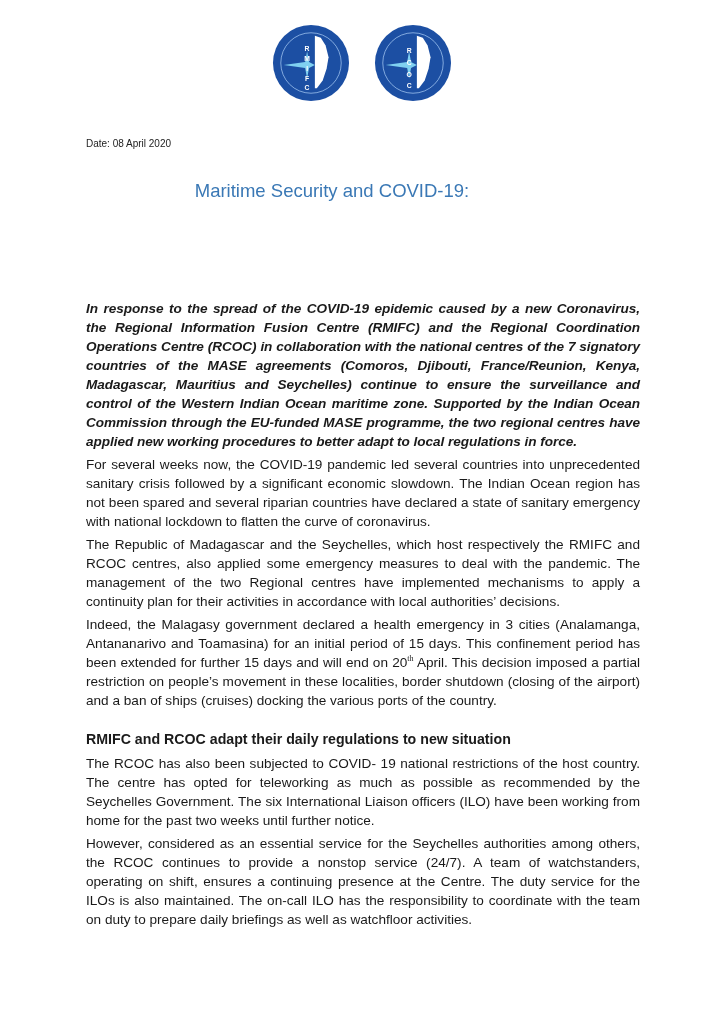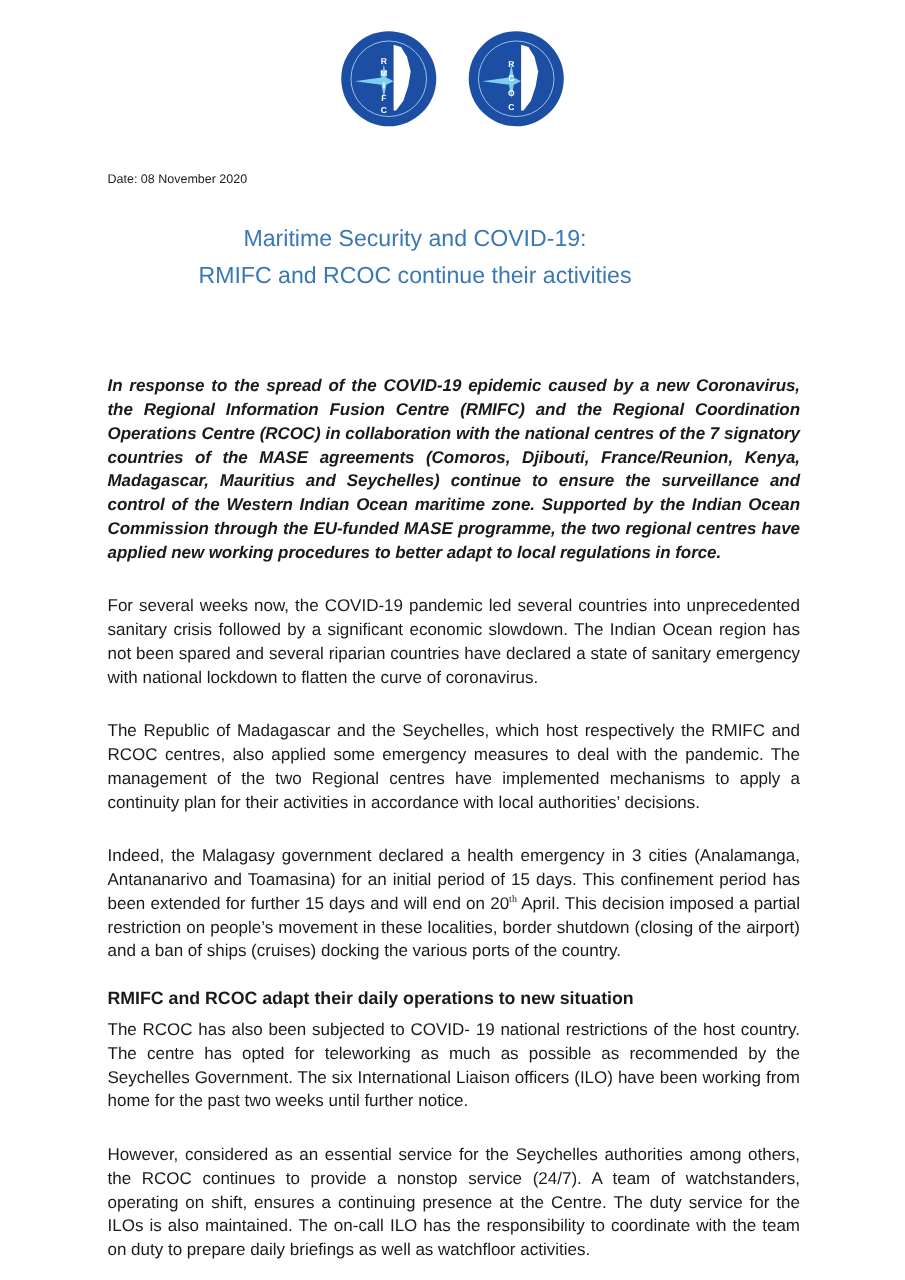--- a/index.html
+++ b/index.html
@@ -6,21 +6,21 @@
   body { width: 724px; height: 1024px; position: relative; overflow: hidden; font-family: "Liberation Sans", sans-serif; color: #1a1a1a; }
   .logos { position: absolute; top: 24px; left: 0; width: 724px; height: 80px; }
   .logo { position: absolute; top: 0; width: 78px; height: 78px; }
   .logo.l1 { left: 272px; }
   .logo.l2 { left: 374px; }
   .date { position: absolute; left: 86px; top: 138px; font-size: 10px; color: #222; }
   .title { position: absolute; left: 0; width: 664px; text-align: center; color: #3a78b5; font-size: 18.5px; line-height: 29px; top: 176px; }
   .content { position: absolute; left: 86px; width: 554px; top: 255px; }
   p { margin: 0; text-align: justify; font-size: 13.6px; line-height: 19px; }
   p.lead { font-weight: bold; font-style: italic; letter-spacing: -0.05px; margin-top: 44px; }
-  p + p { margin-top: 24px; }
+  p + p { margin-top: 4px; }
   h2 { font-size: 14.2px; font-weight: bold; margin: 20px 0 5px 0; line-height: 19px; }
   sup { font-size: 8px; line-height: 0; font-family: Liberation Serif, serif; }
 </style>
 </head>
 <body>
 
 <div class="logos">
   <svg class="logo l1" viewBox="0 0 80 80">
     <circle cx="40" cy="40" r="39" fill="#1c4fa3"></circle>
     <circle cx="40" cy="40" r="31" fill="none" stroke="#9fc3ee" stroke-width="0.8"></circle>
@@ -37,28 +37,27 @@
     <circle cx="40" cy="40" r="31" fill="none" stroke="#9fc3ee" stroke-width="0.8"></circle>
     <path d="M44 12 L50 14 L55 22 L58 34 L56 46 L52 58 L46 66 L44 66 Z" fill="#ffffff"></path>
     <path d="M12 42 L34 39 L36 28 L38 39 L44 42 L38 45 L36 56 L34 45 Z" fill="#7fd0f0"></path>
     <text x="36" y="30" font-size="7" fill="#ffffff" font-family="Liberation Sans, sans-serif" font-weight="bold" text-anchor="middle">R</text>
     <text x="36" y="42" font-size="7" fill="#ffffff" font-family="Liberation Sans, sans-serif" font-weight="bold" text-anchor="middle">C</text>
     <text x="36" y="54" font-size="7" fill="#ffffff" font-family="Liberation Sans, sans-serif" font-weight="bold" text-anchor="middle">O</text>
     <text x="36" y="66" font-size="7" fill="#ffffff" font-family="Liberation Sans, sans-serif" font-weight="bold" text-anchor="middle">C</text>
   </svg>
 </div>
 
-<div class="date">Date: 08 November 2020</div>
+<div class="date">Date: 08 April 2020</div>
 
 <div class="title">
   <div>Maritime Security and COVID-19:</div>
-  <div>RMIFC and RCOC continue their activities</div>
 </div>
 
 <div class="content">
   <p class="lead">In response to the spread of the COVID-19 epidemic caused by a new Coronavirus, the Regional Information Fusion Centre (RMIFC) and the Regional Coordination Operations Centre (RCOC) in collaboration with the national centres of the 7 signatory countries of the MASE agreements (Comoros, Djibouti, France/Reunion, Kenya, Madagascar, Mauritius and Seychelles) continue to ensure the surveillance and control of the Western Indian Ocean maritime zone. Supported by the Indian Ocean Commission through the EU-funded MASE programme, the two regional centres have applied new working procedures to better adapt to local regulations in force.</p>
   <p>For several weeks now, the COVID-19 pandemic led several countries into unprecedented sanitary crisis followed by a significant economic slowdown. The Indian Ocean region has not been spared and several riparian countries have declared a state of sanitary emergency with national lockdown to flatten the curve of coronavirus.</p>
   <p>The Republic of Madagascar and the Seychelles, which host respectively the RMIFC and RCOC centres, also applied some emergency measures to deal with the pandemic. The management of the two Regional centres have implemented mechanisms to apply a continuity plan for their activities in accordance with local authorities’ decisions.</p>
   <p><span>Indeed, the Malagasy government declared a health emergency in 3 cities (Analamanga, Antananarivo and Toamasina) for an initial period of 15 days. This confinement period has been extended for further 15 days and will end on 20</span><sup>th</sup><span> April. This decision imposed a partial restriction on people’s movement in these localities, border shutdown (closing of the airport) and a ban of ships (cruises) docking the various ports of the country.</span></p>
-  <h2>RMIFC and RCOC adapt their daily operations to new situation</h2>
+  <h2>RMIFC and RCOC adapt their daily regulations to new situation</h2>
   <p>The RCOC has also been subjected to COVID- 19 national restrictions of the host country. The centre has opted for teleworking as much as possible as recommended by the Seychelles Government. The six International Liaison officers (ILO) have been working from home for the past two weeks until further notice.</p>
   <p>However, considered as an essential service for the Seychelles authorities among others, the RCOC continues to provide a nonstop service (24/7). A team of watchstanders, operating on shift, ensures a continuing presence at the Centre. The duty service for the ILOs is also maintained.  The on-call ILO has the responsibility to coordinate with the team on duty to prepare daily briefings as well as watchfloor activities.</p>
 </div>
 
 </body></html>

